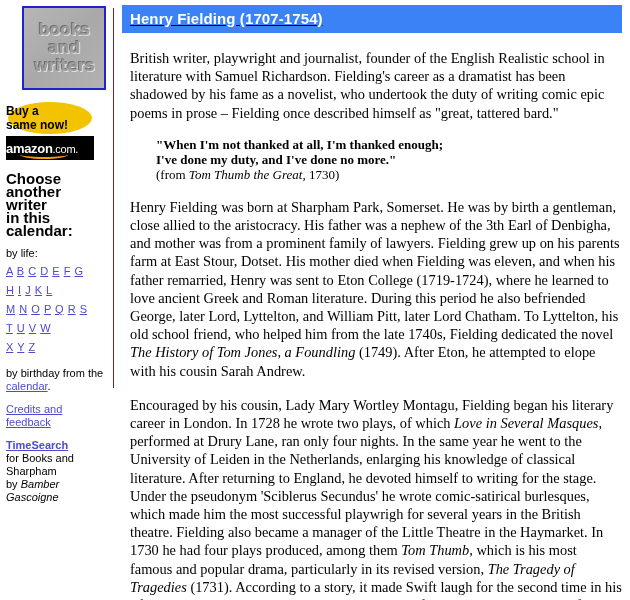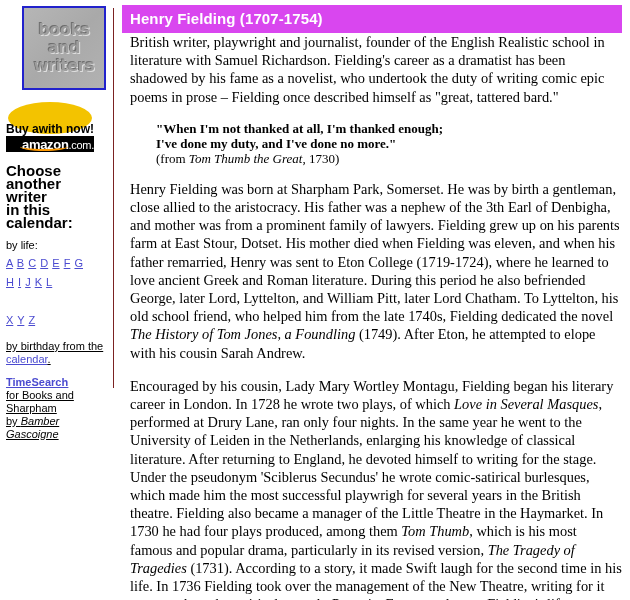--- a/index.html
+++ b/index.html
@@ -76,35 +76,35 @@
     background: #f3c300;
     border-radius: 50%;
   }
   .amazon-ellipse-text {
     position: absolute;
     left: 0;
     top: 0;
     width: 88px;
     height: 36px;
     display: flex;
-    flex-direction: row;
-    align-items: flex-end;
+    flex-direction: column;
+    align-items: flex-start;
     justify-content: center;
     font-family: "Liberation Sans", sans-serif;
     font-weight: bold;
     font-size: 12px;
     line-height: 14px;
     color: #000;
   }
   .amazon-bottom {
     background: #000000;
-    height: 16px;
+    height: 24px;
     display: flex;
     align-items: center;
-    justify-content: flex-end;
+    justify-content: flex-start;
     position: relative;
   }
   .amazon-word {
     font-family: "Liberation Sans", sans-serif;
     font-weight: bold;
     font-size: 13px;
     color: #ffffff;
     letter-spacing: -0.3px;
   }
   .amazon-word .com {
@@ -127,21 +127,20 @@
     line-height: 13px;
     margin: 0 0 10px 2px;
   }
   .side-line {
     margin: 0 0 2px 2px;
     line-height: 13px;
   }
   .side-block {
     margin: 0 0 10px 2px;
     line-height: 13px;
-    text-decoration: underline;
   }
   .letters {
     margin: 0 13px 10px 2px;
     line-height: 19px;
     word-spacing: 1px;
   }
   a.lnk {
     color: #4b4bd0;
     text-decoration: underline;
   }
@@ -163,39 +162,40 @@
   .main {
     position: absolute;
     left: 122px;
     top: 0;
     width: 508px;
     height: 600px;
     box-sizing: border-box;
     padding: 0;
   }
   .title-bar {
-    background: #d946ef;
+    background: #3b82f6;
     margin: 5px 4px 0 0;
     padding: 5px 0 6px 8px;
     width: 500px;
     box-sizing: border-box;
+    text-decoration: underline;
   }
   .title-bar h1 {
     margin: 0;
     font-family: "Liberation Sans", sans-serif;
     font-size: 15px;
     font-weight: bold;
     color: #ffffff;
     letter-spacing: 0.1px;
   }
   .body-text {
     padding: 0 8px 0 8px;
   }
   .body-text p {
-    margin: 0 0 15px 0;
+    margin: 16px 0 15px 0;
     font-family: "Liberation Serif", serif;
     font-size: 14.4px;
     line-height: 18.2px;
     text-align: left;
   }
   .quote {
     margin: 0 0 14px 26px;
     font-family: "Liberation Serif", serif;
     font-size: 13px;
     line-height: 15px;
@@ -220,21 +220,21 @@
       <div class="logo-word">books</div>
       <div class="logo-word">and</div>
       <div class="logo-word">writers</div>
     </div>
 
     <div class="amazon-banner">
       <div class="amazon-top">
         <div class="amazon-ellipse"></div>
         <div class="amazon-ellipse-text">
           <span>Buy a</span>
-          <span>with now!</span>
+          <span>same now!</span>
         </div>
       </div>
       <div class="amazon-bottom">
         <span class="amazon-word"><span>amazon</span><span class="com">.com.</span></span>
         <span class="amazon-swoosh"></span>
       </div>
     </div>
 
     <div class="side-head">
       <span>Choose another writer</span><br>
@@ -251,33 +251,48 @@
         <a class="lnk" href="#">D</a>
         <a class="lnk" href="#">E</a>
         <a class="lnk" href="#">F</a>
         <a class="lnk" href="#">G</a>
         <a class="lnk" href="#">H</a>
         <a class="lnk" href="#">I</a>
         <a class="lnk" href="#">J</a>
         <a class="lnk" href="#">K</a>
         <a class="lnk" href="#">L</a>
       </span><br>
-      <br>
+      <span>
+        <a class="lnk" href="#">M</a>
+        <a class="lnk" href="#">N</a>
+        <a class="lnk" href="#">O</a>
+        <a class="lnk" href="#">P</a>
+        <a class="lnk" href="#">Q</a>
+        <a class="lnk" href="#">R</a>
+        <a class="lnk" href="#">S</a>
+        <a class="lnk" href="#">T</a>
+        <a class="lnk" href="#">U</a>
+        <a class="lnk" href="#">V</a>
+        <a class="lnk" href="#">W</a>
+      </span><br>
       <span>
         <a class="lnk" href="#">X</a>
         <a class="lnk" href="#">Y</a>
         <a class="lnk" href="#">Z</a>
       </span>
     </div>
 
     <div class="side-block">
       <span>by birthday from the</span><br>
       <a class="lnk" href="#">calendar</a><span>.</span>
     </div>
 
+    <div class="side-block">
+      <a class="lnk" href="#">Credits and feedback</a>
+    </div>
 
     <div class="side-block">
       <a class="lnk-bold" href="#">TimeSearch</a><br>
       <span>for Books and Sharpham</span><br>
       <span>by </span><i>Bamber Gascoigne</i>
     </div>
 
   </div>
 
   <div class="sep-line"></div>

